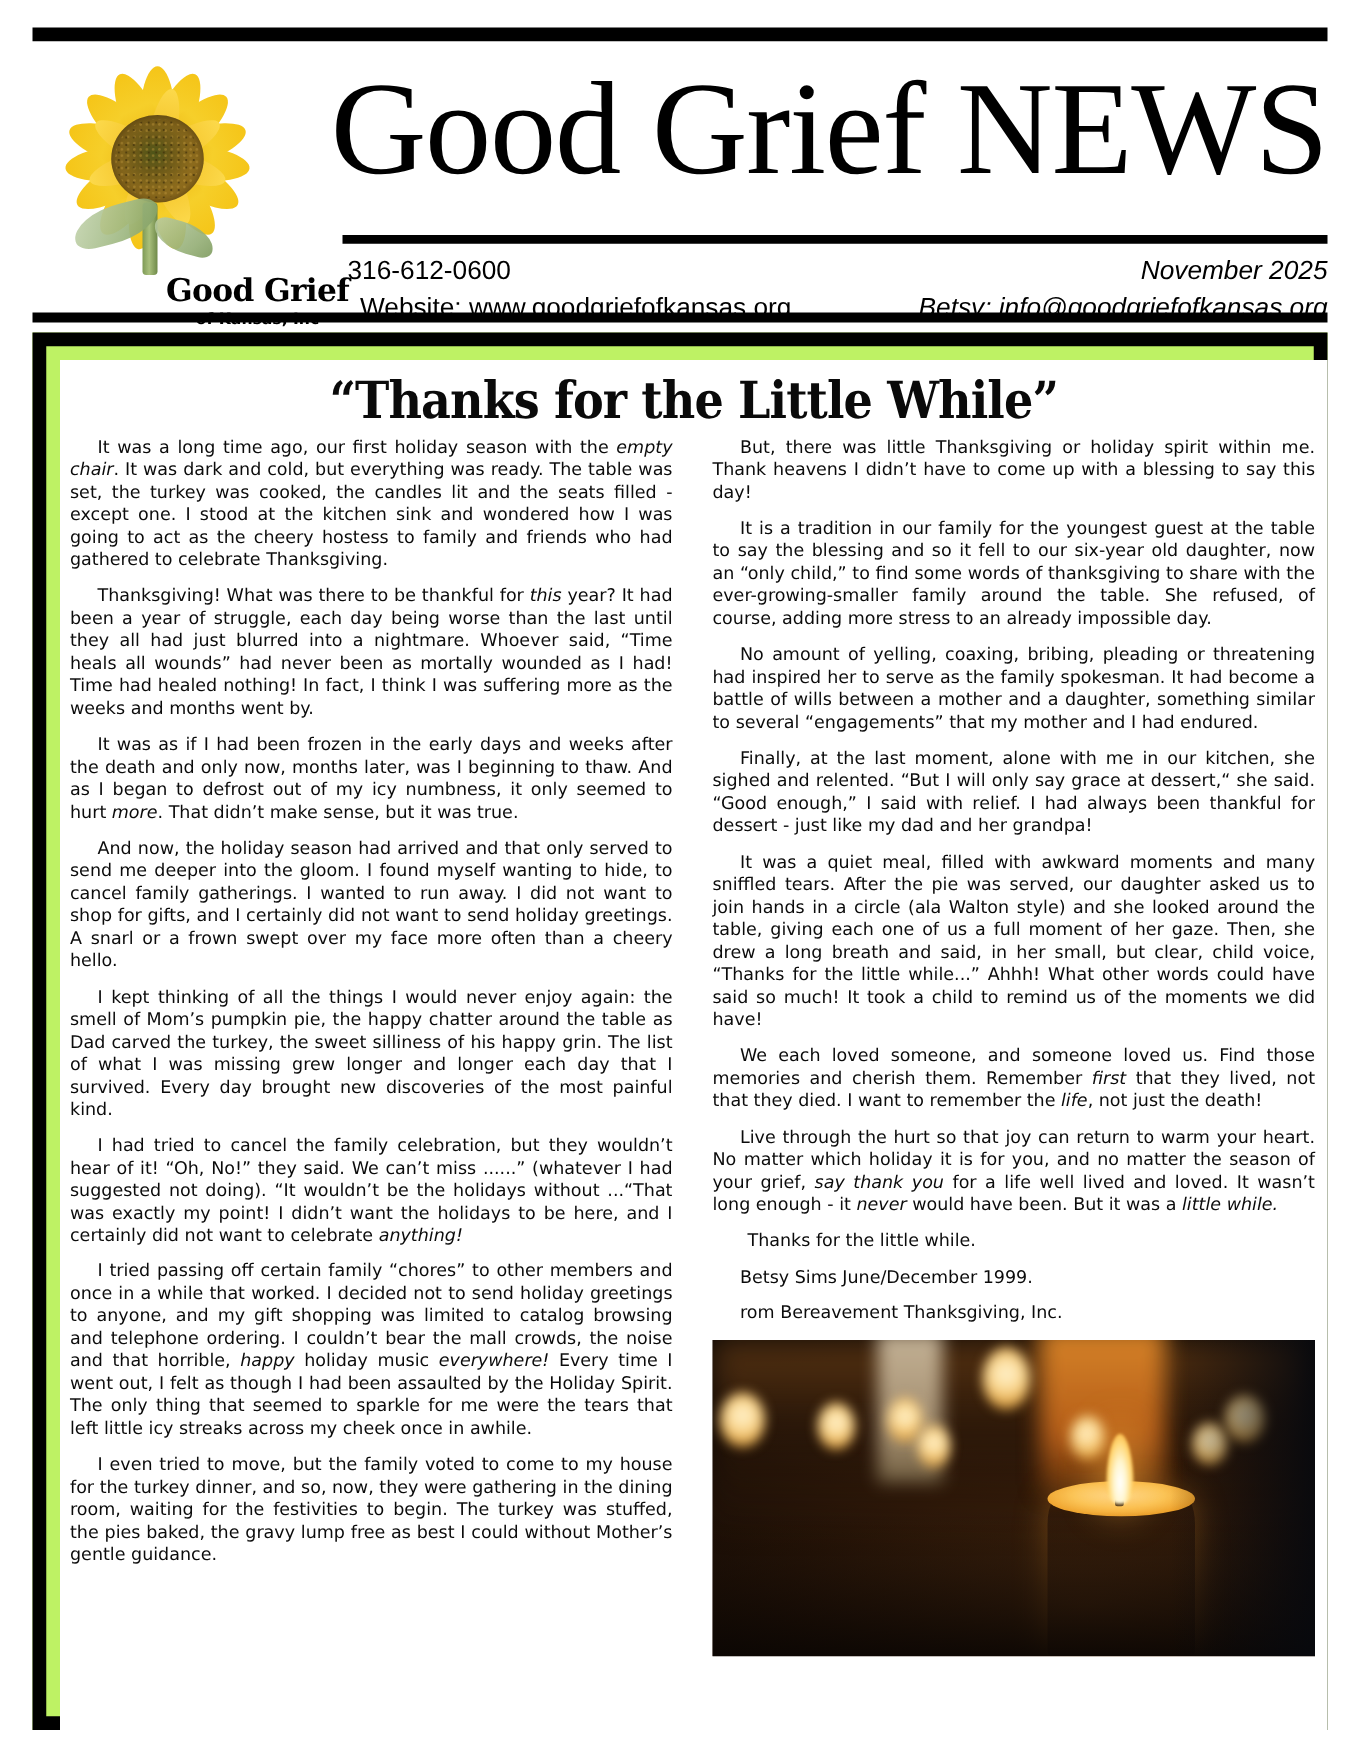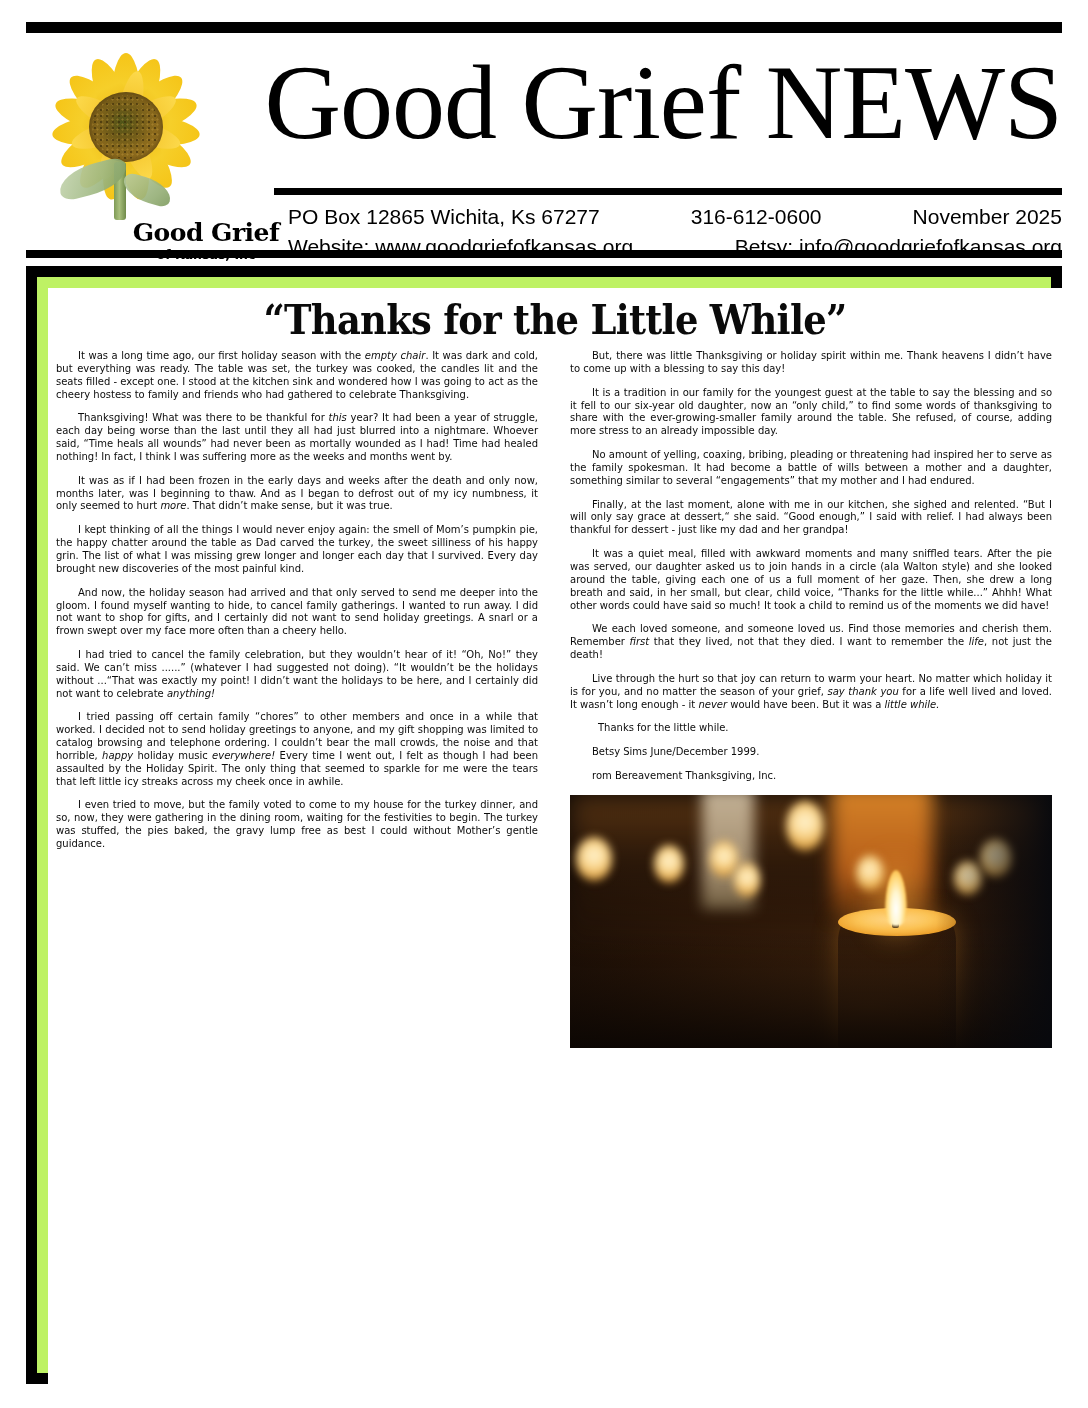--- a/index.html
+++ b/index.html
@@ -189,21 +189,21 @@
     color: #000000;
   }
   .mi-row {
     display: flex;
     justify-content: space-between;
     align-items: baseline;
     white-space: nowrap;
   }
   .mi-row .mi-left  { flex: 0 0 auto; padding-left: 10px; }
   .mi-row .mi-mid   { flex: 0 0 auto; }
-  .mi-row .mi-right { flex: 0 0 auto; }
+  .mi-row .mi-right { flex: 0 0 auto; font-style: italic; }
   .mast-bottom-rule {
     position: absolute;
     left: 0px;
     top: 228px;
     width: 1036px;
     height: 8px;
     background: #000000;
   }
 
   
@@ -253,21 +253,21 @@
     position: absolute;
     top: 0;
     width: 482px;
   }
   .col-left  { left: 8px; }
   .col-right { left: 522px; }
 
   .col p {
     margin: 0 0 11px 0;
     font-family: "DejaVu Sans", sans-serif;
-    font-size: 10px;
+    font-size: 14px;
     line-height: 1.285;
     text-align: justify;
     text-indent: 22px;
     color: #0b0b0b;
     hyphens: none;
   }
   .col p i, .col p em { font-style: italic; }
 
   .signoff {
     margin: 0;
@@ -422,21 +422,20 @@
         <div class="lw-sub">of Kansas, Inc</div>
       </div>
     </div>
 
     <div class="mast-title">Good Grief NEWS</div>
 
     <div class="mast-rule"></div>
 
     <div class="mast-info">
       <div class="mi-row">
-        <span class="mi-left">PO Box 12865  Wichita, Ks 67277</span>
         <span class="mi-mid">316-612-0600</span>
         <span class="mi-right">November 2025</span>
       </div>
       <div class="mi-row">
         <span class="mi-left">Website: www.goodgriefofkansas.org</span>
         <span class="mi-right">Betsy: info@goodgriefofkansas.org</span>
       </div>
     </div>
 
     <div class="mast-bottom-rule"></div>
@@ -446,22 +445,22 @@
     <div class="body-inner">
 
       <div class="headline">“Thanks for the Little While”</div>
 
       <div class="cols">
 
         <div class="col col-left">
           <p>It was a long time ago, our first holiday season with the <i>empty chair</i>.  It was dark and cold, but everything was ready.  The table was set, the turkey was cooked, the candles lit and the seats filled - except one.  I stood at the kitchen sink and wondered how I was going to act as the cheery hostess to family and friends who had gathered to celebrate Thanksgiving.</p>
           <p>Thanksgiving!  What was there to be thankful for <i>this</i> year?  It had been a year of struggle, each day being worse than the last until they all had just blurred into a nightmare.  Whoever said, “Time heals all wounds” had never been as mortally wounded as I had!  Time had healed nothing!  In fact, I think I was suffering more as the weeks and months went by.</p>
           <p>It was as if I had been frozen in the early days and weeks after the death and only now, months later, was I beginning to thaw.  And as I began to defrost out of my icy numbness, it only seemed to hurt <i>more</i>.  That didn’t make sense, but it was true.</p>
+          <p>And now, the holiday season had arrived and that only served to send me deeper into the gloom.  I found myself wanting to hide, to cancel family gatherings.  I wanted to run away.  I did not want to shop for gifts, and I certainly did not want to send holiday greetings.  A snarl or a frown swept over my face more often than a cheery hello.</p>
           <p>I kept thinking of all the things I would never enjoy again:  the smell of Mom’s pumpkin pie, the happy chatter around the table as Dad carved the turkey, the sweet silliness of his happy grin.  The list of what I was missing grew longer and longer each day that I survived.  Every day brought new discoveries of the most painful kind.</p>
-          <p>And now, the holiday season had arrived and that only served to send me deeper into the gloom.  I found myself wanting to hide, to cancel family gatherings.  I wanted to run away.  I did not want to shop for gifts, and I certainly did not want to send holiday greetings.  A snarl or a frown swept over my face more often than a cheery hello.</p>
           <p>I had tried to cancel the family celebration, but they wouldn’t hear of it! “Oh, No!” they said.  We can’t miss ......” (whatever I had suggested not doing).  “It wouldn’t be the holidays without ...“That was exactly my point!  I didn’t want the holidays to be here, and I certainly did not want to celebrate <i>anything!</i></p>
           <p>I tried passing off certain family “chores” to other members and once in a while that worked.  I decided not to send holiday greetings to anyone, and my gift shopping was limited to catalog browsing and telephone ordering.  I couldn’t bear the mall crowds, the noise and that horrible, <i>happy</i> holiday music <i>everywhere!</i>  Every time I went out, I felt as though I had been assaulted by the Holiday Spirit.  The only thing that seemed to sparkle for me were the tears that left little icy streaks across my cheek once in awhile.</p>
           <p>I even tried to move, but the family voted to come to my house for the turkey dinner, and so, now, they were gathering in the dining room, waiting for the festivities to begin.  The turkey was stuffed, the pies baked, the gravy lump free as best I could without Mother’s gentle guidance.</p>
         </div>
 
         <div class="col col-right">
           <p>But, there was little Thanksgiving or holiday spirit within me.  Thank heavens I didn’t have to come up with a blessing to say this day!</p>
           <p>It is a tradition in our family for the youngest guest at the table to say the blessing and so it fell to our six-year old daughter, now an “only child,” to find some words of thanksgiving to share with the ever-growing-smaller family around the table. She refused, of course, adding more stress to an already impossible day.</p>
           <p>No amount of yelling, coaxing, bribing, pleading or threatening had inspired her to serve as the family spokesman.  It had become a battle of wills between a mother and a daughter, something similar to several “engagements” that my mother and I had endured.</p>
           <p>Finally, at the last moment, alone with me in our kitchen, she sighed and relented. “But I will only say grace at dessert,“ she said.  “Good enough,” I said with relief.  I had always been thankful for dessert - just like my dad and her grandpa!</p>

